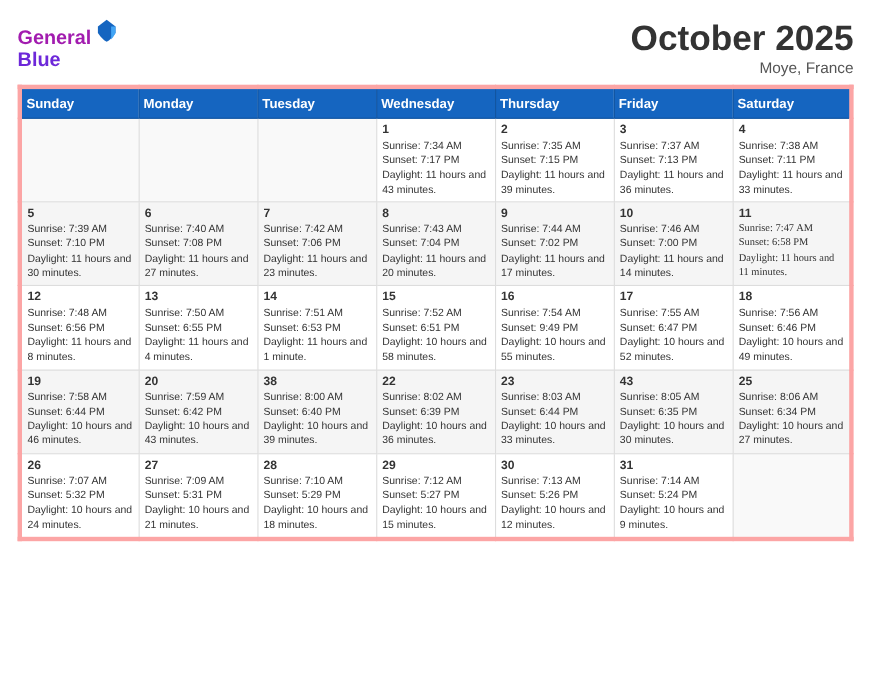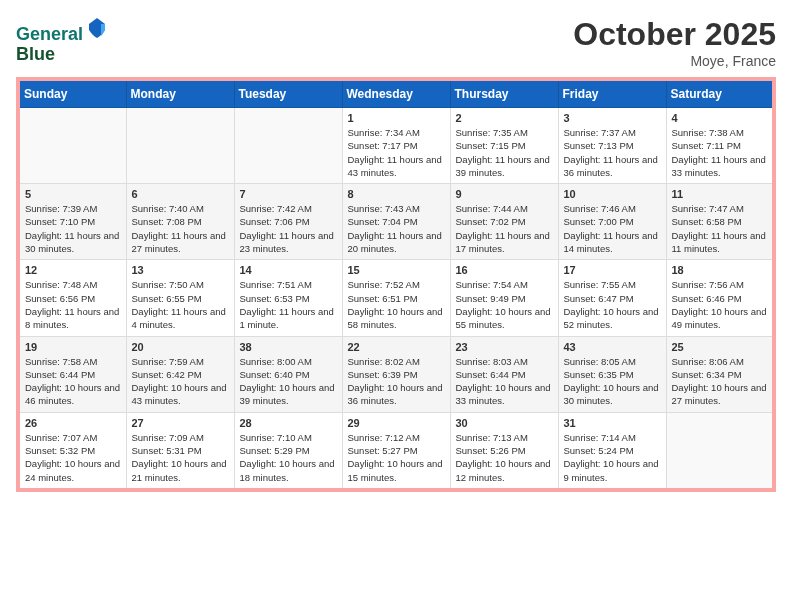--- a/index.html
+++ b/index.html
@@ -18,22 +18,22 @@
     }
     .logo {
       display: flex;
       align-items: center;
     }
     .logo-text {
       font-size: 18px;
       font-weight: bold;
       line-height: 1.1;
     }
-    .logo-general { color: #0f766e; }
-    .logo-blue { color: #14532d; }
+    .logo-general { color: #a21caf; }
+    .logo-blue { color: #6d28d9; }
     .logo-icon {
       width: 24px;
       height: 24px;
       margin-left: 2px;
     }
     .title-block {
       text-align: right;
     }
     .month-title {
       font-size: 32px;
@@ -183,21 +183,21 @@
 Daylight: 11 hours and 17 minutes.</div>
         </td>
         <td>
           <span class="day-num">10</span>
           <div class="day-info" style="white-space: pre-line;">Sunrise: 7:46 AM
 Sunset: 7:00 PM
 Daylight: 11 hours and 14 minutes.</div>
         </td>
         <td>
           <span class="day-num">11</span>
-          <div class="day-info" style="white-space: pre-line;">Sunrise: 7:47 AM
+          <div class="day-info" style="white-space: pre-line; font-family: Liberation Serif, serif;">Sunrise: 7:47 AM
 Sunset: 6:58 PM
 Daylight: 11 hours and 11 minutes.</div>
         </td>
       </tr>
       <tr>
         <td>
           <span class="day-num">12</span>
           <div class="day-info" style="white-space: pre-line;">Sunrise: 7:48 AM
 Sunset: 6:56 PM
 Daylight: 11 hours and 8 minutes.</div>

